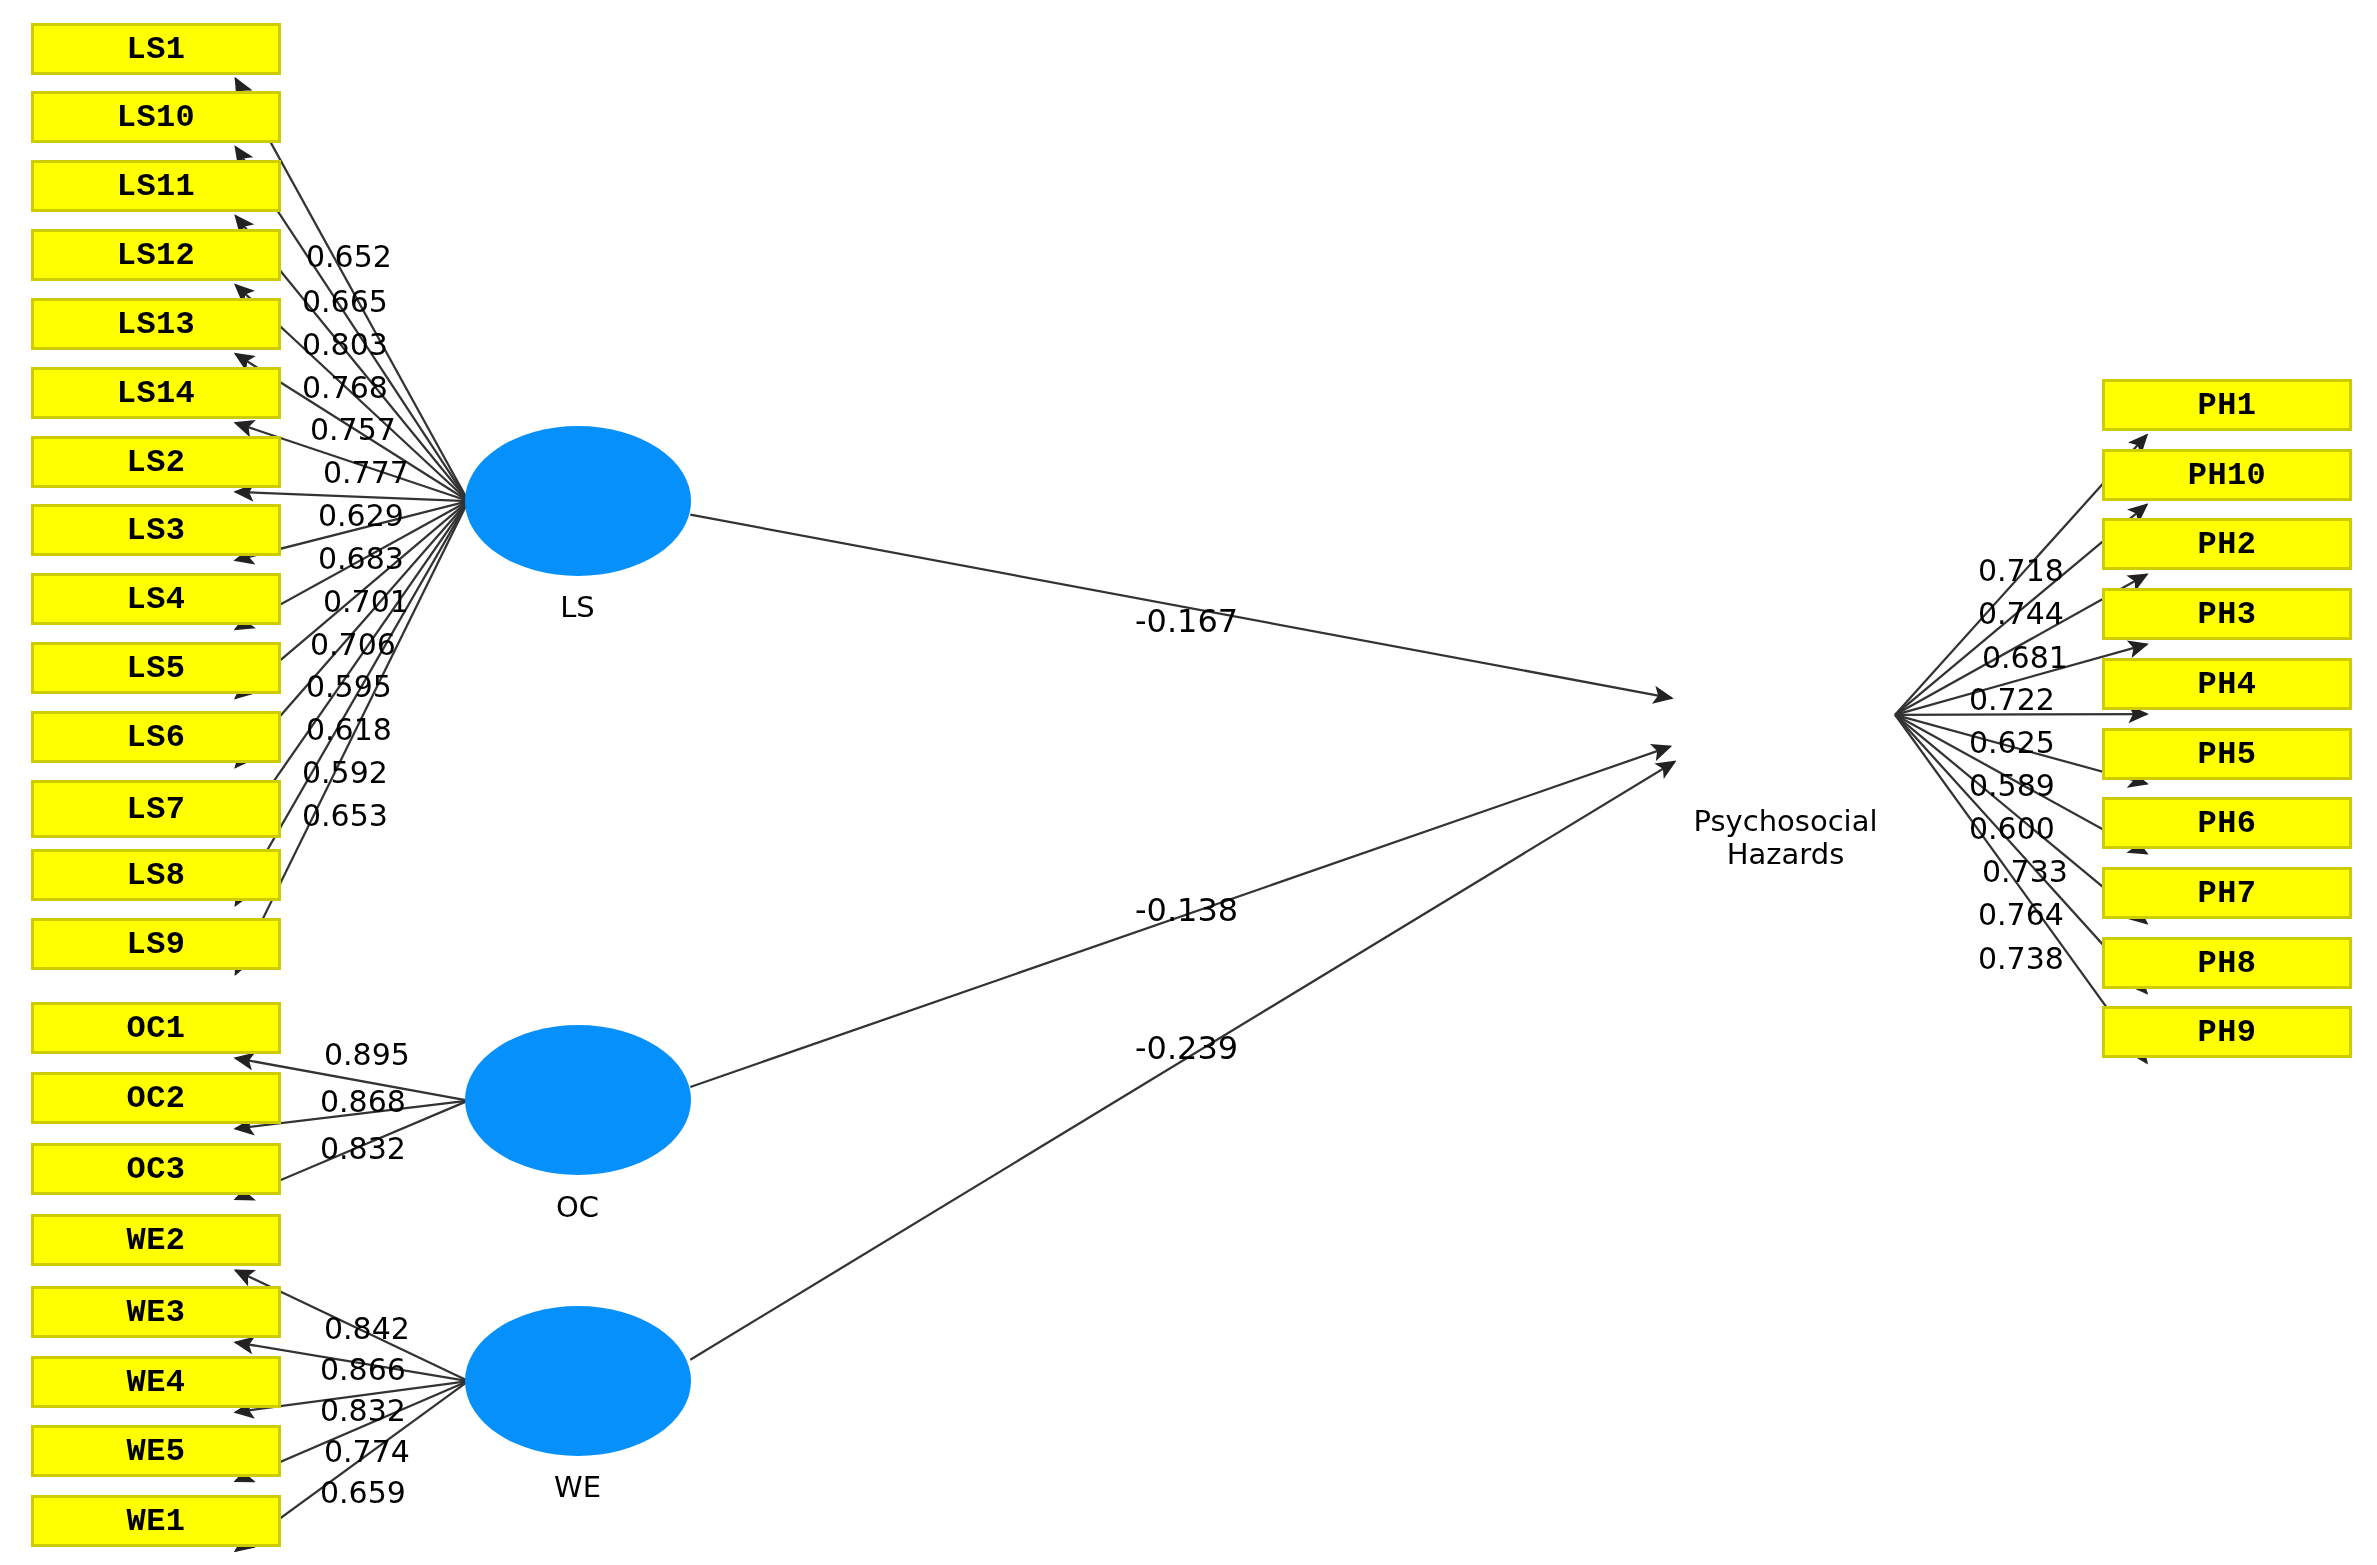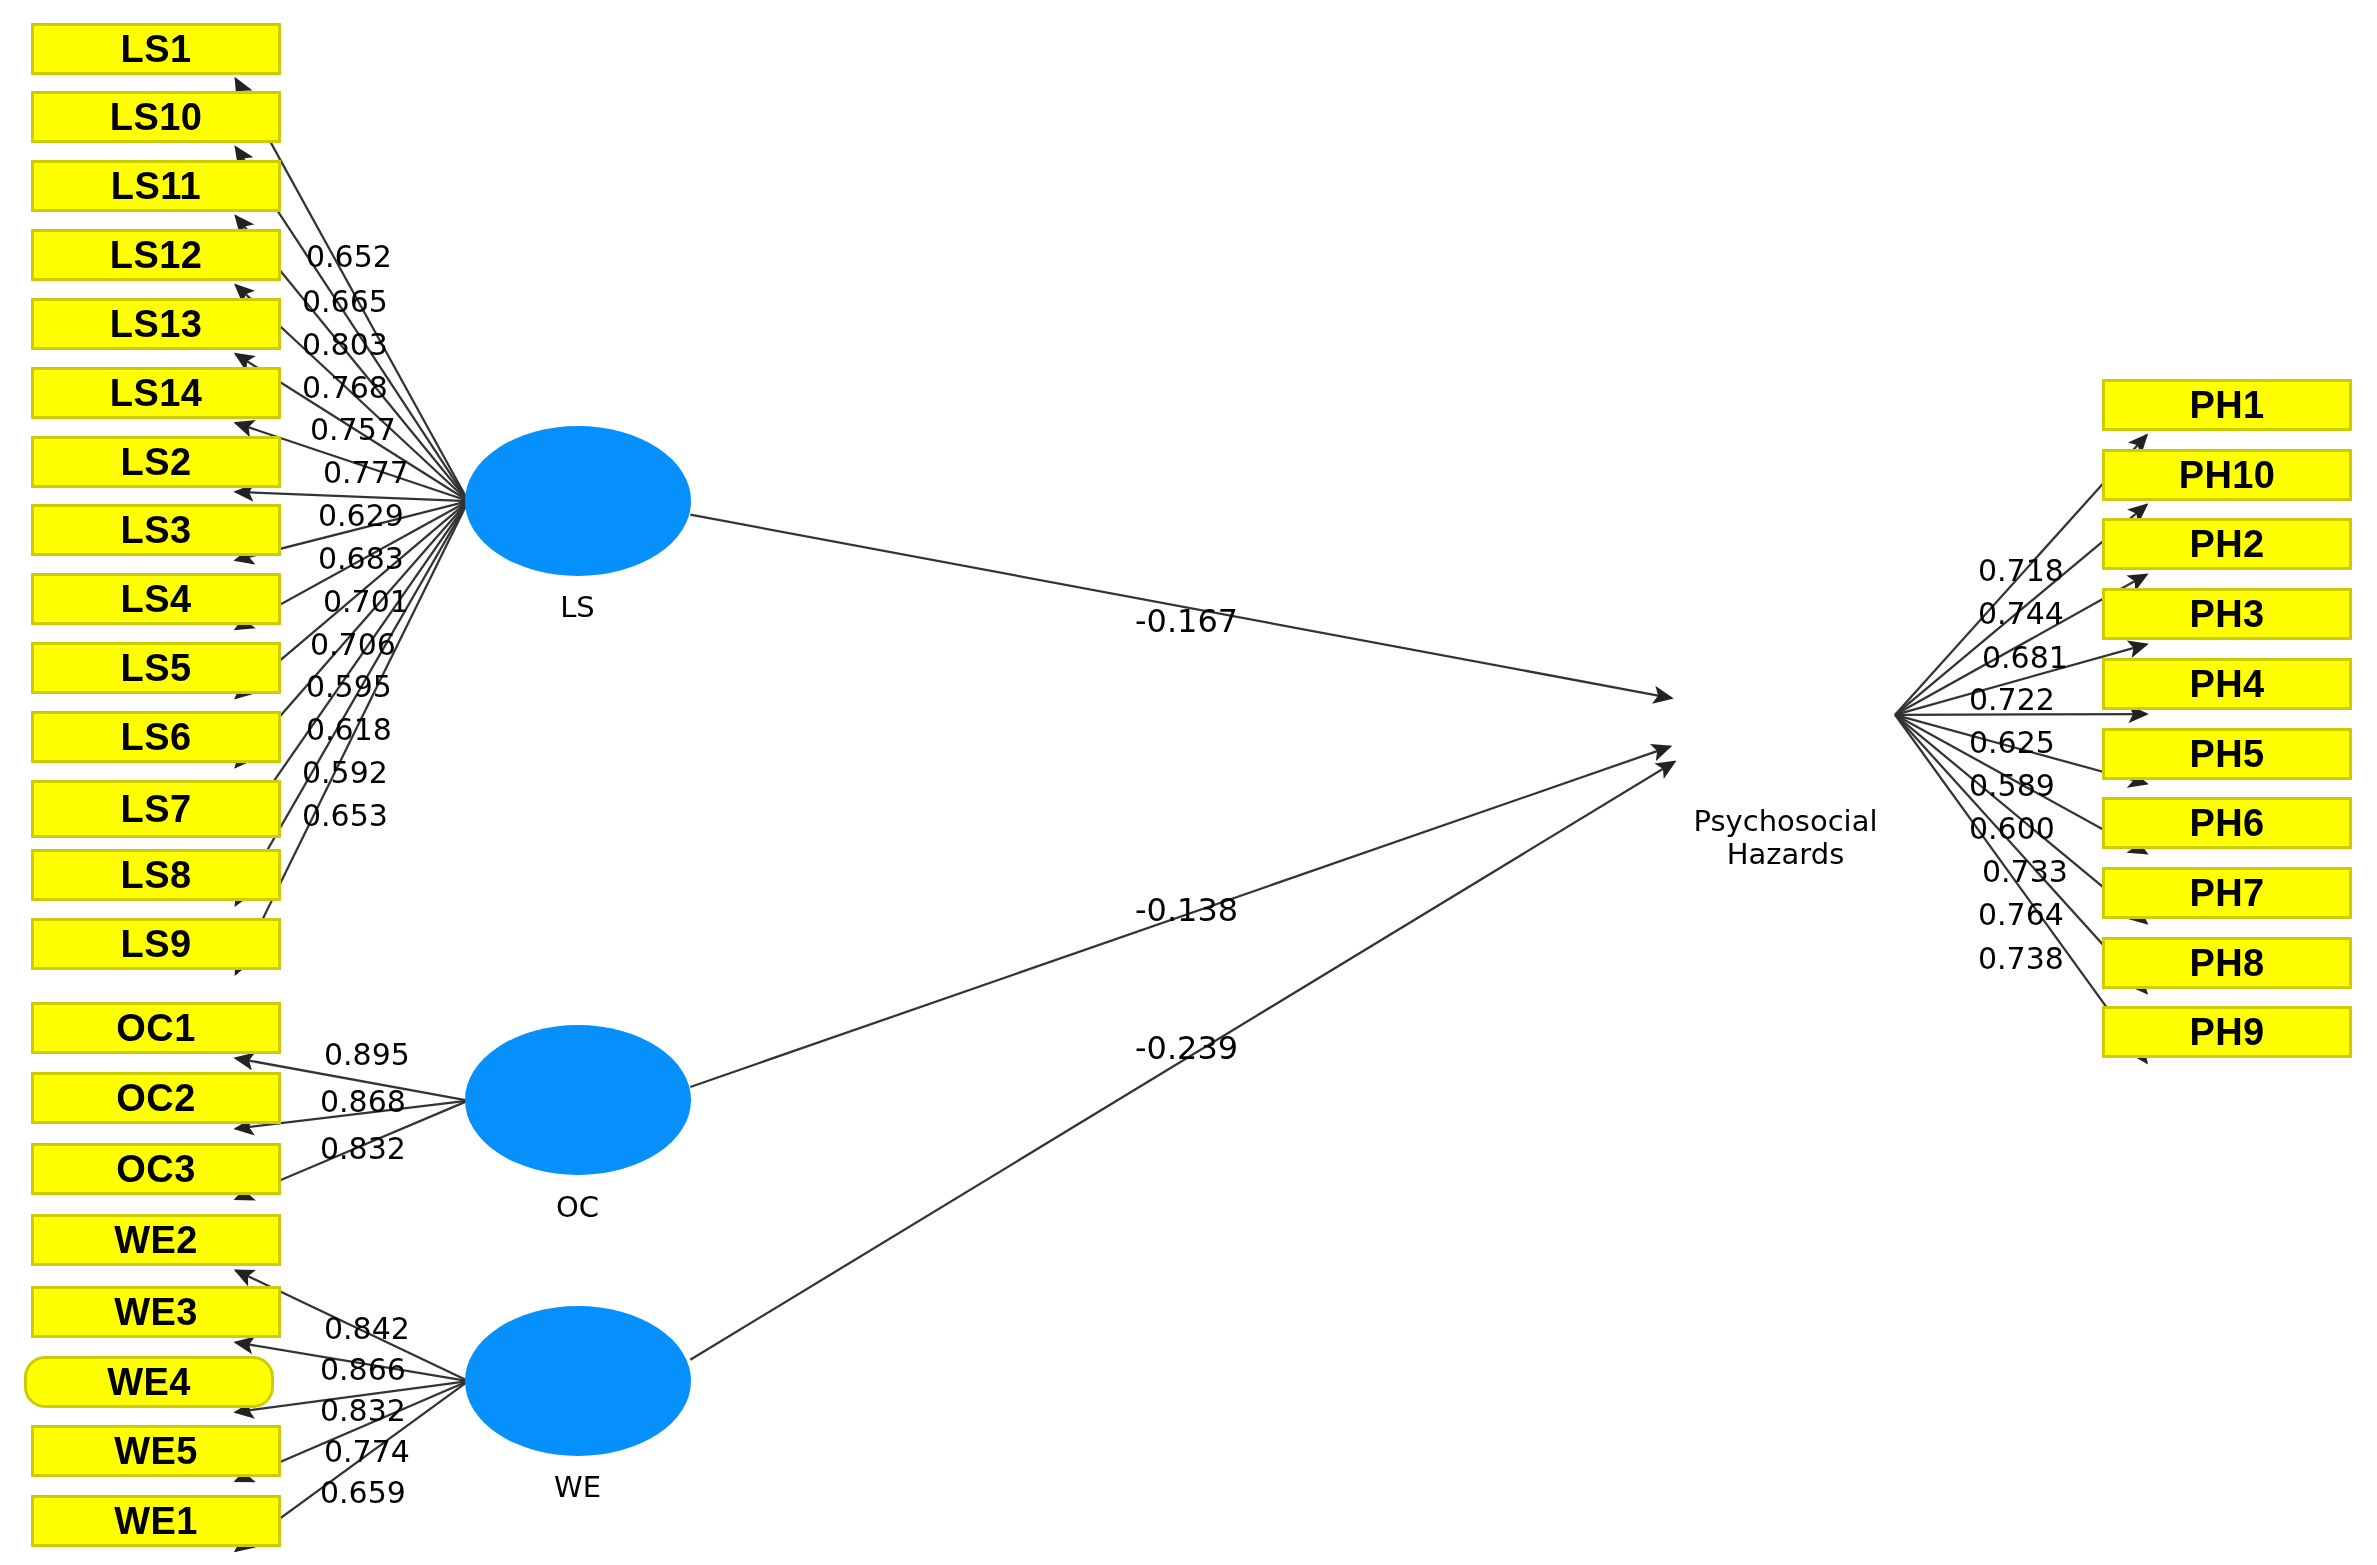--- a/index.html
+++ b/index.html
@@ -27,24 +27,24 @@
   }
   .indicator-box {
     position: absolute;
     box-sizing: border-box;
     background: #FFFF00;
     border: 3px solid #CCCC00;
     display: flex;
     align-items: center;
     justify-content: center;
     color: #000000;
-    font-size: 38px;
+    font-size: 32px;
     font-weight: bold;
     letter-spacing: 0.4px;
-    font-family: Liberation Sans, sans-serif;
+    font-family: Liberation Mono, monospace;
   }
   .latent-ellipse {
     position: absolute;
     box-sizing: border-box;
     background: #0590FB;
     border-radius: 50%;
     display: flex;
     align-items: center;
     justify-content: center;
     color: #ffffff;
@@ -138,21 +138,21 @@
       <div class="indicator-box" style="left: 31px; top: 642px; width: 250px; height: 52px;">LS5</div>
       <div class="indicator-box" style="left: 31px; top: 711px; width: 250px; height: 52px;">LS6</div>
       <div class="indicator-box" style="left: 31px; top: 780px; width: 250px; height: 58px;">LS7</div>
       <div class="indicator-box" style="left: 31px; top: 849px; width: 250px; height: 52px;">LS8</div>
       <div class="indicator-box" style="left: 31px; top: 918px; width: 250px; height: 52px;">LS9</div>
       <div class="indicator-box" style="left: 31px; top: 1002px; width: 250px; height: 52px;">OC1</div>
       <div class="indicator-box" style="left: 31px; top: 1072px; width: 250px; height: 52px;">OC2</div>
       <div class="indicator-box" style="left: 31px; top: 1143px; width: 250px; height: 52px;">OC3</div>
       <div class="indicator-box" style="left: 31px; top: 1214px; width: 250px; height: 52px;">WE2</div>
       <div class="indicator-box" style="left: 31px; top: 1286px; width: 250px; height: 52px;">WE3</div>
-      <div class="indicator-box" style="left: 24px; top: 1356px; width: 250px; height: 52px; border-radius: 21px;">WE4</div>
+      <div class="indicator-box" style="left: 31px; top: 1356px; width: 250px; height: 52px;">WE4</div>
       <div class="indicator-box" style="left: 31px; top: 1425px; width: 250px; height: 52px;">WE5</div>
       <div class="indicator-box" style="left: 31px; top: 1495px; width: 250px; height: 52px;">WE1</div>
     </div>
 
   <div id="right-boxes">
       <div class="indicator-box" style="left: 2102px; top: 379px; width: 250px; height: 52px;">PH1</div>
       <div class="indicator-box" style="left: 2102px; top: 449px; width: 250px; height: 52px;">PH10</div>
       <div class="indicator-box" style="left: 2102px; top: 518px; width: 250px; height: 52px;">PH2</div>
       <div class="indicator-box" style="left: 2102px; top: 588px; width: 250px; height: 52px;">PH3</div>
       <div class="indicator-box" style="left: 2102px; top: 658px; width: 250px; height: 52px;">PH4</div>

